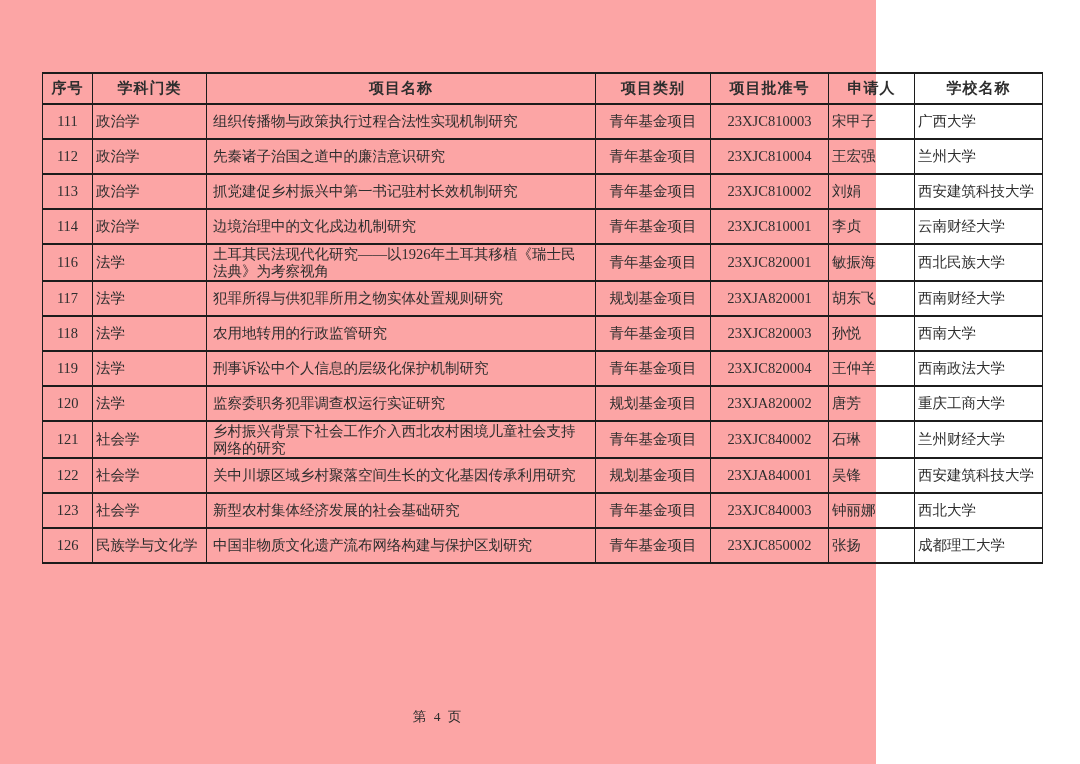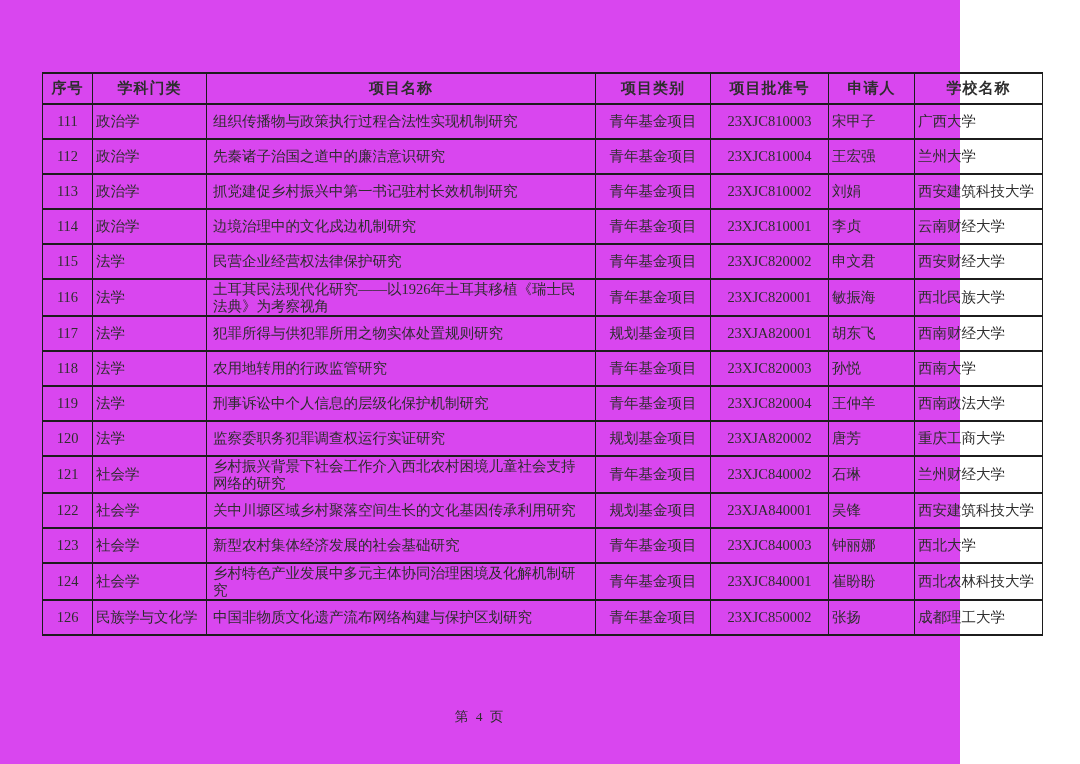--- a/index.html
+++ b/index.html
@@ -8,22 +8,22 @@
     background: #ffffff;
   }
   body {
     width: 1080px; height: 764px;
     font-family: "Liberation Serif", "DejaVu Serif", serif;
     color: #2e2e2e;
     overflow: hidden;
   }
   .sheet {
     position: relative;
-    width: 960px; height: 764px;
-    background: #d946ef;
+    width: 876px; height: 764px;
+    background: #fca5a5;
   }
   table.grant-table {
     position: absolute;
     left: 42px; top: 72px;
     width: 1000px;
     border-collapse: collapse;
     table-layout: fixed;
   }
   .grant-table th, .grant-table td {
     border-left: 1px solid #1c1c1c;
@@ -116,29 +116,20 @@
         <tr>
           <td class="c-center cell-no">114</td>
           <td class="c-left cell-discipline">政治学</td>
           <td class="c-left cell-title">边境治理中的文化戍边机制研究</td>
           <td class="c-center cell-category">青年基金项目</td>
           <td class="c-center cell-grant_no">23XJC810001</td>
           <td class="c-left cell-applicant">李贞</td>
           <td class="c-left cell-school">云南财经大学</td>
         </tr>
         <tr>
-          <td class="c-center cell-no">115</td>
-          <td class="c-left cell-discipline">法学</td>
-          <td class="c-left cell-title">民营企业经营权法律保护研究</td>
-          <td class="c-center cell-category">青年基金项目</td>
-          <td class="c-center cell-grant_no">23XJC820002</td>
-          <td class="c-left cell-applicant">申文君</td>
-          <td class="c-left cell-school">西安财经大学</td>
-        </tr>
-        <tr>
           <td class="c-center cell-no">116</td>
           <td class="c-left cell-discipline">法学</td>
           <td class="c-left cell-title">土耳其民法现代化研究——以1926年土耳其移植《瑞士民法典》为考察视角</td>
           <td class="c-center cell-category">青年基金项目</td>
           <td class="c-center cell-grant_no">23XJC820001</td>
           <td class="c-left cell-applicant">敏振海</td>
           <td class="c-left cell-school">西北民族大学</td>
         </tr>
         <tr>
           <td class="c-center cell-no">117</td>
@@ -197,29 +188,20 @@
         <tr>
           <td class="c-center cell-no">123</td>
           <td class="c-left cell-discipline">社会学</td>
           <td class="c-left cell-title">新型农村集体经济发展的社会基础研究</td>
           <td class="c-center cell-category">青年基金项目</td>
           <td class="c-center cell-grant_no">23XJC840003</td>
           <td class="c-left cell-applicant">钟丽娜</td>
           <td class="c-left cell-school">西北大学</td>
         </tr>
         <tr>
-          <td class="c-center cell-no">124</td>
-          <td class="c-left cell-discipline">社会学</td>
-          <td class="c-left cell-title">乡村特色产业发展中多元主体协同治理困境及化解机制研究</td>
-          <td class="c-center cell-category">青年基金项目</td>
-          <td class="c-center cell-grant_no">23XJC840001</td>
-          <td class="c-left cell-applicant">崔盼盼</td>
-          <td class="c-left cell-school">西北农林科技大学</td>
-        </tr>
-        <tr>
           <td class="c-center cell-no">126</td>
           <td class="c-left cell-discipline">民族学与文化学</td>
           <td class="c-left cell-title">中国非物质文化遗产流布网络构建与保护区划研究</td>
           <td class="c-center cell-category">青年基金项目</td>
           <td class="c-center cell-grant_no">23XJC850002</td>
           <td class="c-left cell-applicant">张扬</td>
           <td class="c-left cell-school">成都理工大学</td>
         </tr>
       </tbody>
   </table>

